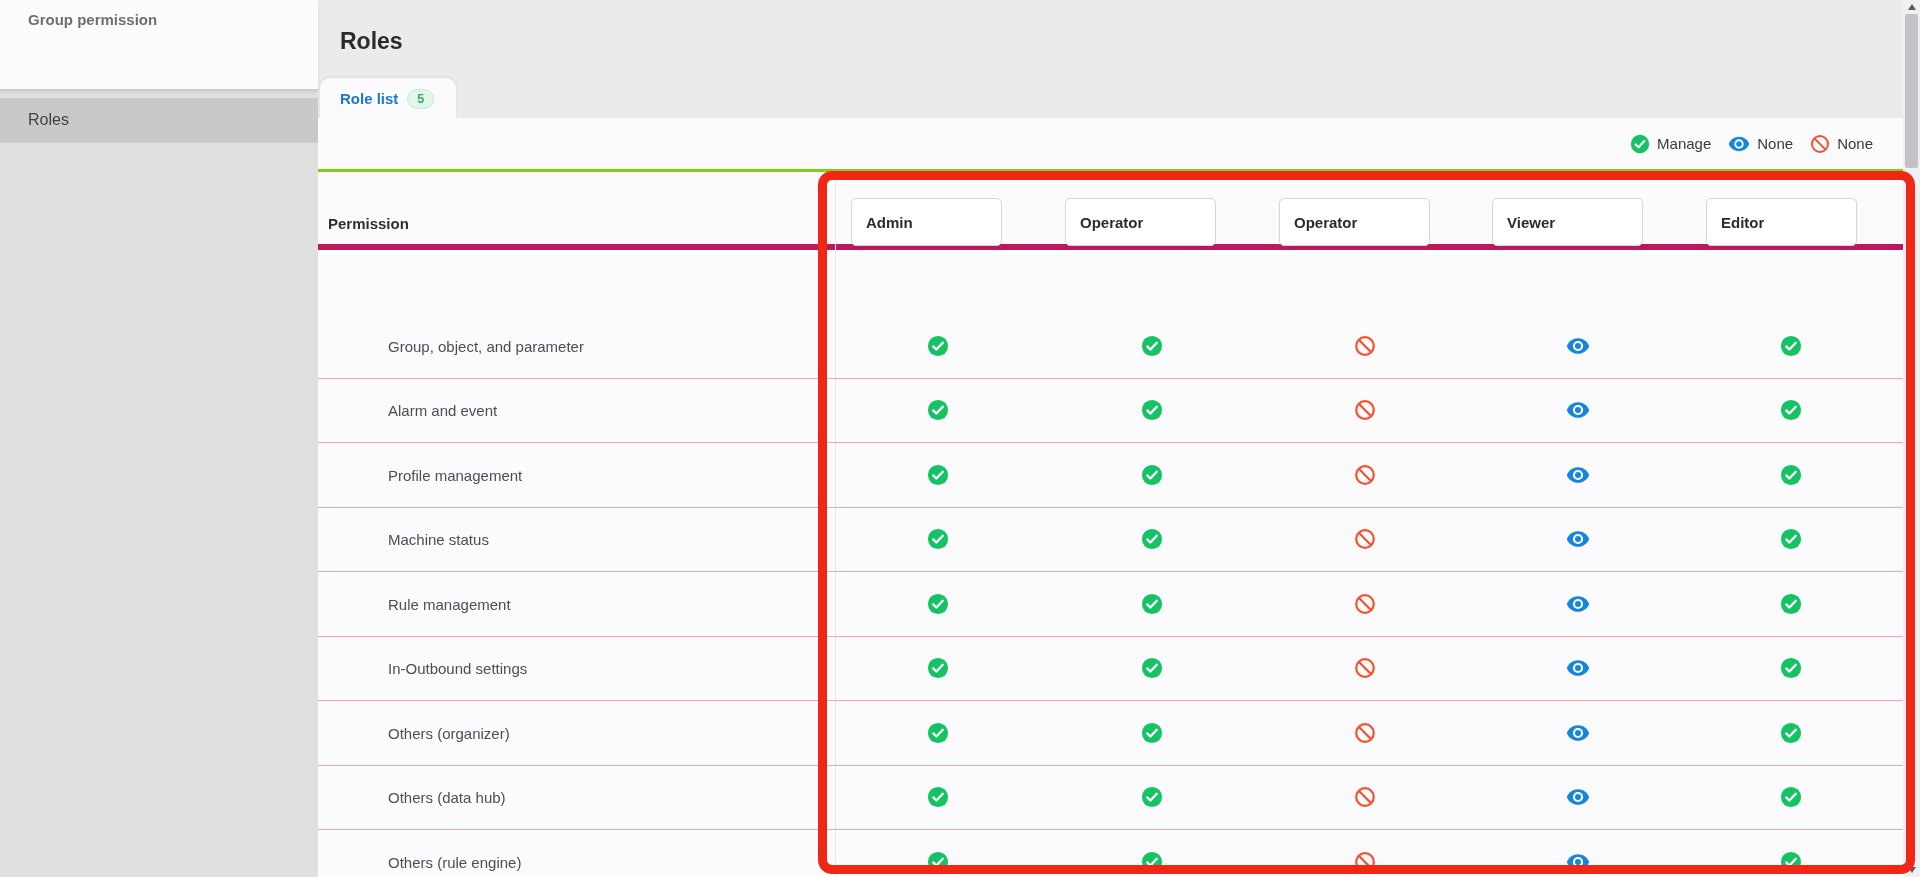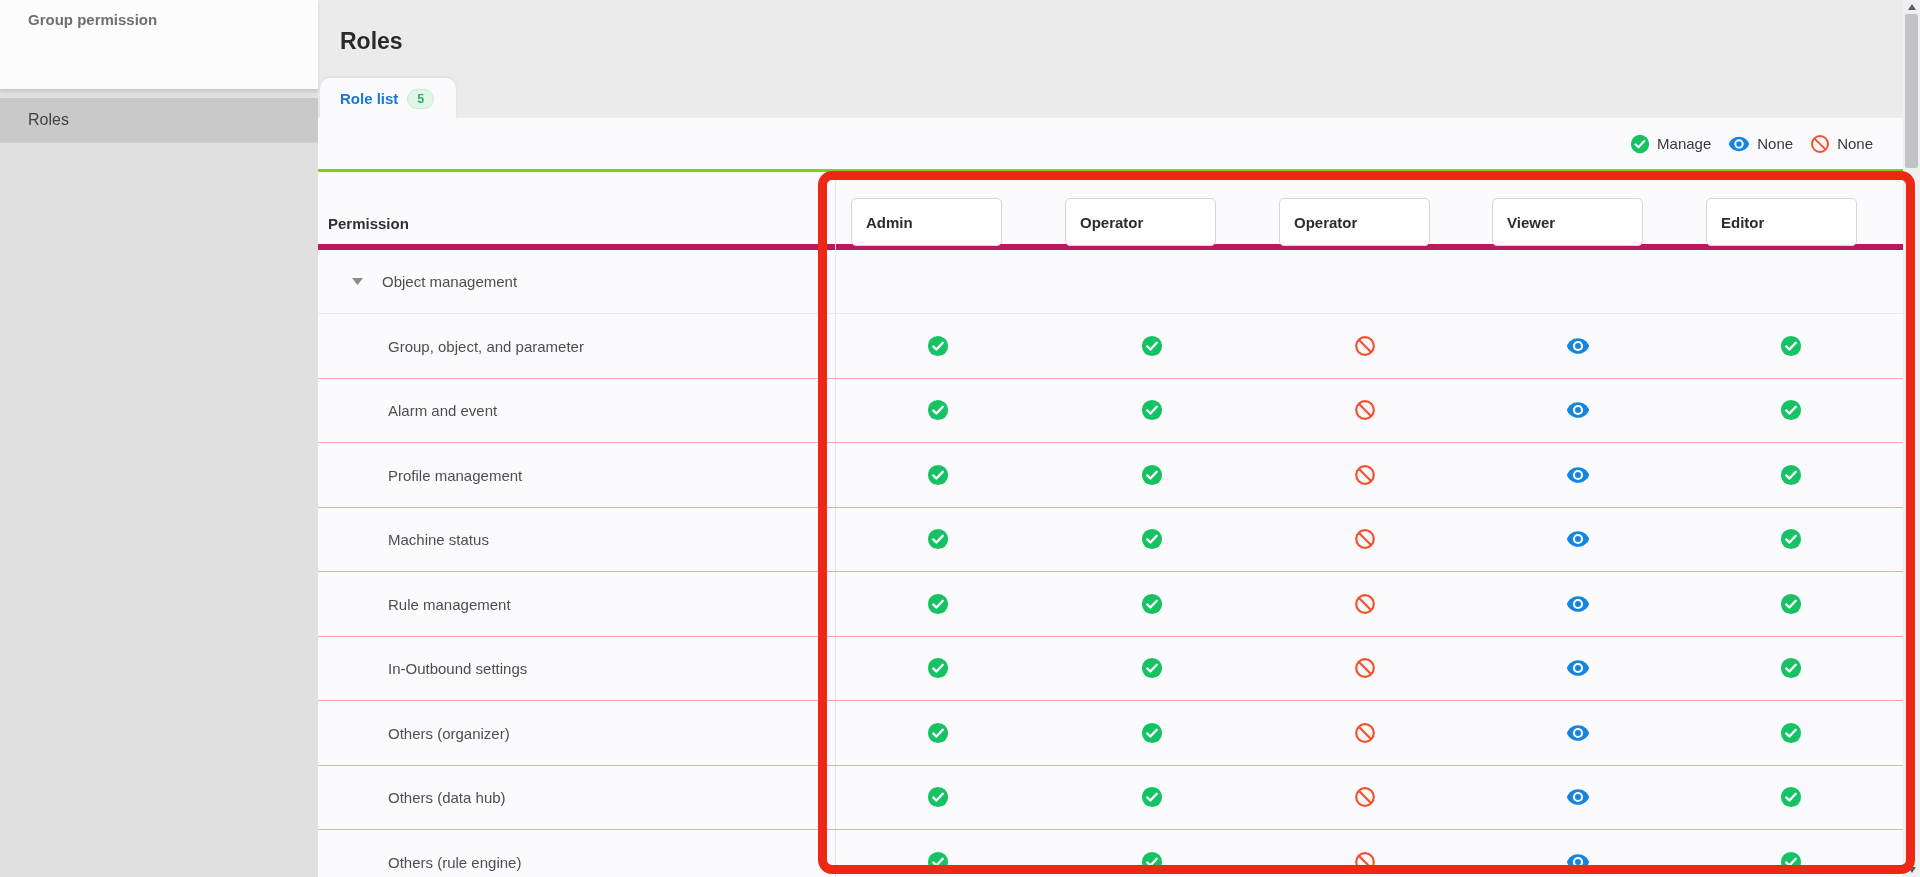--- a/index.html
+++ b/index.html
@@ -132,28 +132,20 @@
     <div id="role-boxes">
         <div class="role-box" style="left: 533px;">Admin</div>
         <div class="role-box" style="left: 747px;">Operator</div>
         <div class="role-box" style="left: 961px;">Operator</div>
         <div class="role-box" style="left: 1174px;">Viewer</div>
         <div class="role-box" style="left: 1388px;">Editor</div>
       </div>
 
     <div class="col-divider"></div>
 
-    <div class="group-row">
-      <span class="group-caret">
-        <svg width="11" height="7" viewBox="0 0 11 7">
-            <polygon points="0,0 11,0 5.5,7" fill="#8a8a8a"></polygon>
-          </svg>
-      </span>
-      <span class="group-label">Object management</span>
-    </div>
 
     <div class="rows" id="perm-rows">
         <div class="perm-row">
           <span class="row-label">Group, object, and parameter</span>
           <span class="cell-icon" style="left: 620px;"><span class="icon-wrap">
               <svg width="22" height="22" viewBox="0 0 24 24">
                 <circle cx="12" cy="12" r="11" fill="#15c264"></circle>
                 <path d="M6.8 12.5l3.4 3.3 7-7.3" fill="none" stroke="#ffffff" stroke-width="2.6" stroke-linecap="round" stroke-linejoin="round"></path>
               </svg>
             </span></span>

